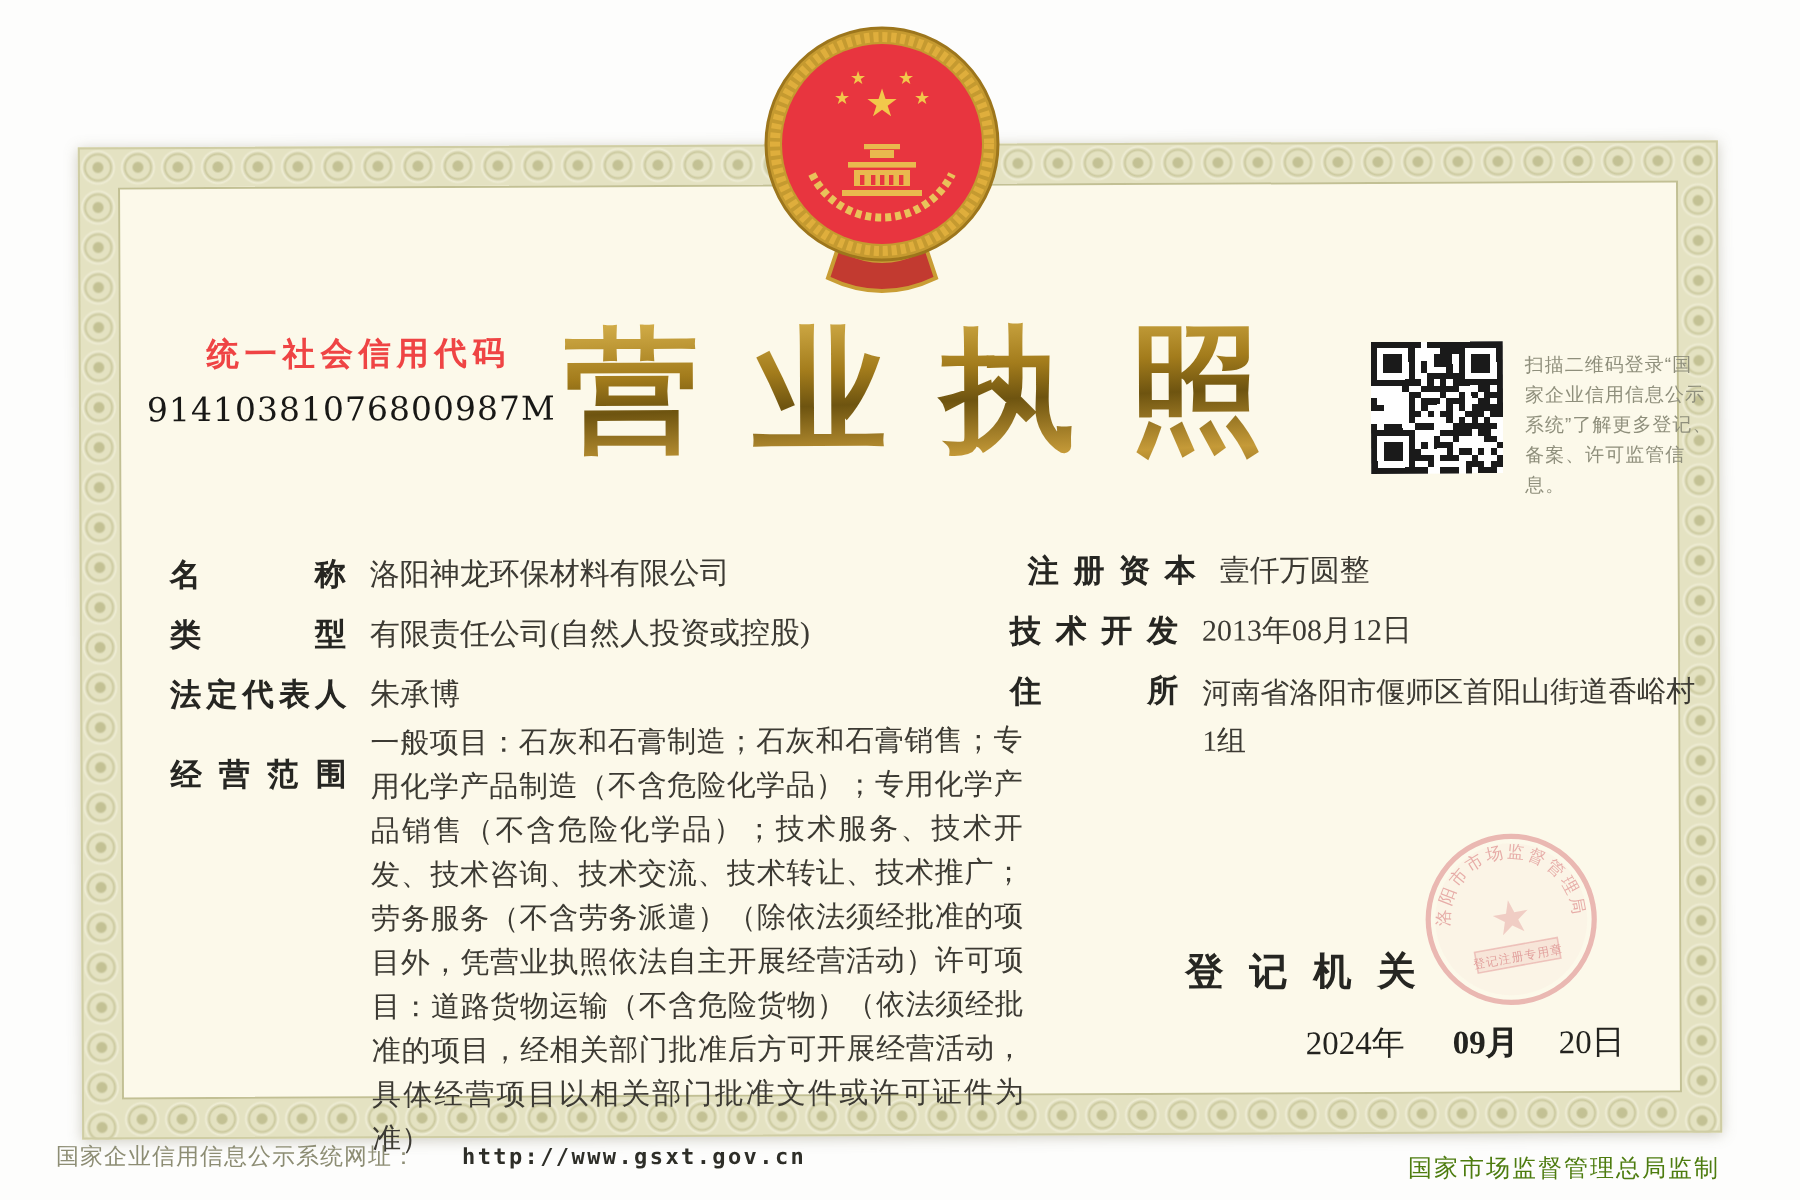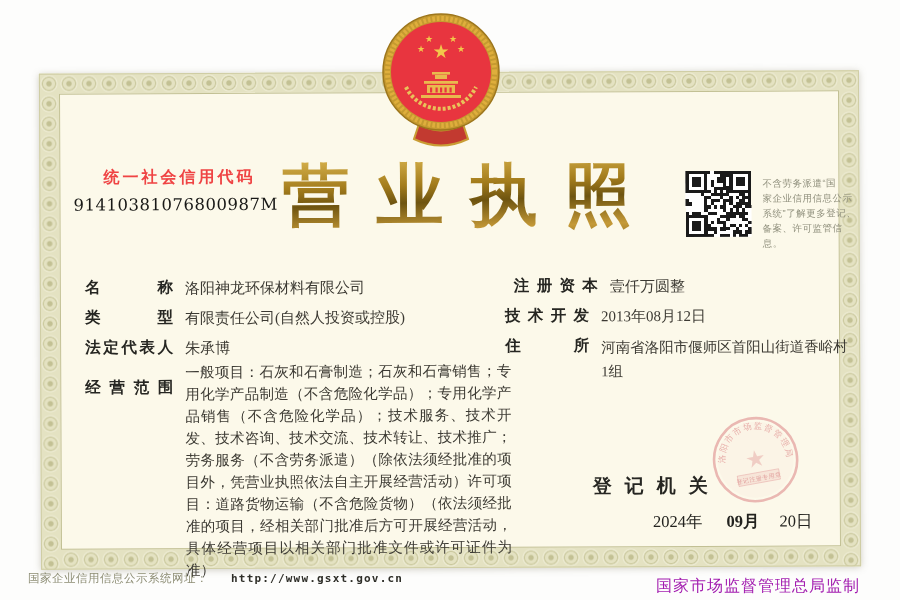--- a/index.html
+++ b/index.html
@@ -92,21 +92,21 @@
 
   
   .footer-left {
     position:absolute; left:28px; top:571px; font-size:11.5px; color:#8d8d74; letter-spacing:.5px;
   }
   .footer-left .url {
     font-family:"DejaVu Sans Mono", monospace; font-weight:bold;
     color:#2e2e28; font-size:11px; letter-spacing:1.2px;padding-left:23px;
   }
   .footer-right {
-    position:absolute; right:40px; top:576px; font-size:16px; color:#a21caf; letter-spacing:1px;
+    position:absolute; right:40px; top:576px; font-size:12px; color:#4d7c0f; letter-spacing:1px;
   }
 </style>
 </head>
 <body>
 
 <div class="page">
 
   <div class="cert">
     <div class="edge top"></div>
     <div class="edge bottom"></div>
@@ -271,21 +271,21 @@
             <rect x="1" y="1" width="5" height="5" fill="#fff"></rect>
             <rect x="2" y="2" width="3" height="3" fill="#1a1a1a"></rect>
             <rect x="14" y="0" width="7" height="7" fill="#1a1a1a"></rect>
             <rect x="15" y="1" width="5" height="5" fill="#fff"></rect>
             <rect x="16" y="2" width="3" height="3" fill="#1a1a1a"></rect>
             <rect x="0" y="14" width="7" height="7" fill="#1a1a1a"></rect>
             <rect x="1" y="15" width="5" height="5" fill="#fff"></rect>
             <rect x="2" y="16" width="3" height="3" fill="#1a1a1a"></rect>
           </svg>
       </div>
-      <div class="qr-caption">不含劳务派遣“国
+      <div class="qr-caption">扫描二维码登录“国
 家企业信用信息公示
 系统”了解更多登记、
 备案、许可监管信息。</div>
     </div>
 
     <div class="row l1">
       <span class="flabel">名称</span>
       <span class="fvalue">洛阳神龙环保材料有限公司</span>
     </div>
     <div class="row l2">

